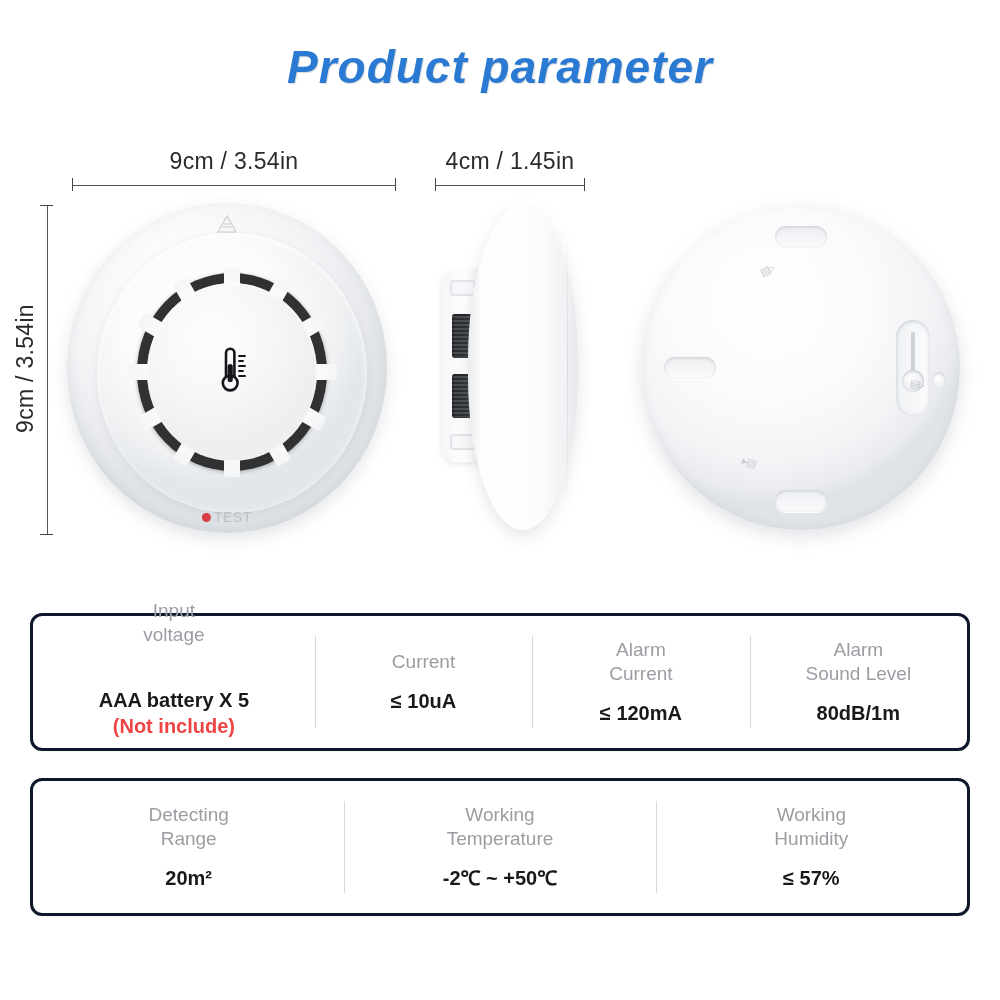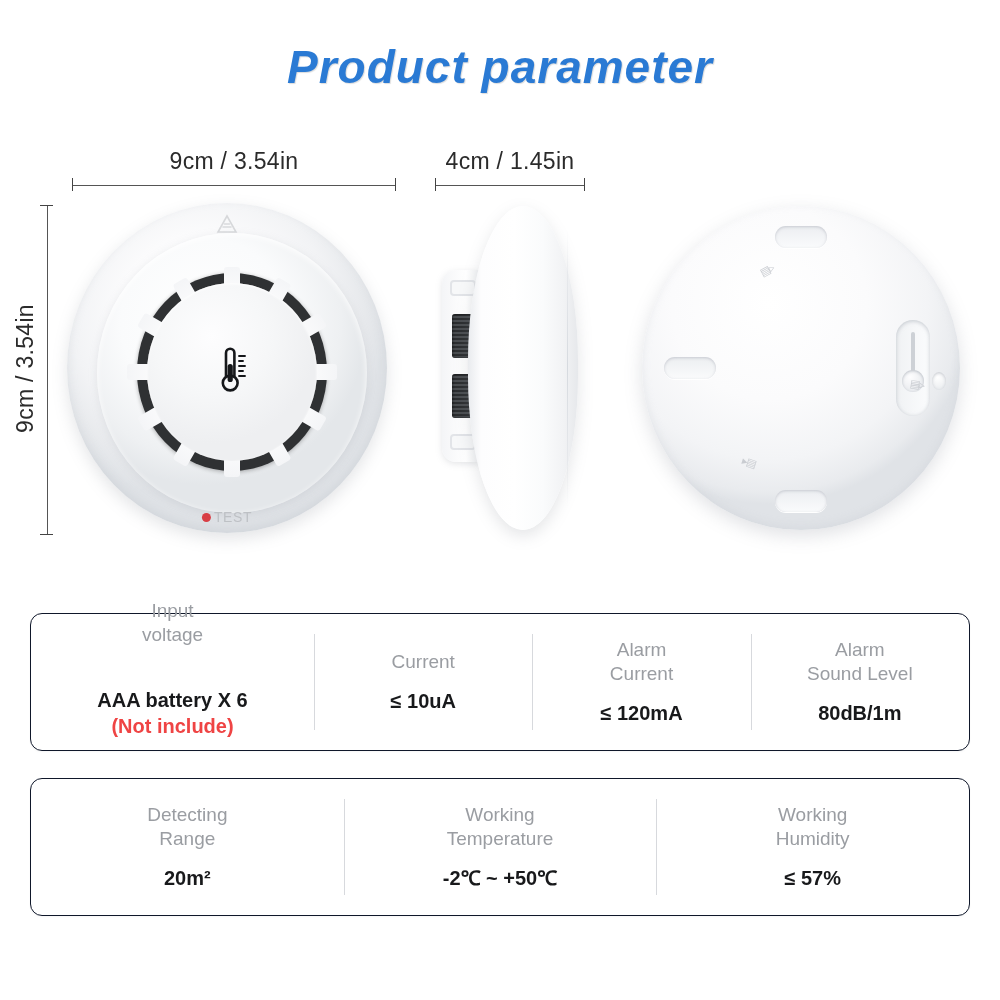--- a/index.html
+++ b/index.html
@@ -265,21 +265,21 @@
   }
   .bv-mark.m1 { left: 118px; top: 58px; transform: rotate(-28deg); }
   .bv-mark.m2 { left: 100px; top: 250px; transform: rotate(18deg); }
   .bv-mark.m3 { right: 36px; top: 172px; transform: rotate(8deg); }
 
   
   .spec-card {
     position: absolute;
     left: 30px;
     width: 940px;
-    border: 1px solid #0f172a;
+    border: 3px solid #0f172a;
     border-radius: 12px;
     background: #ffffff;
     display: flex;
     box-shadow: 0 1px 2px rgba(0,0,0,0.04);
   }
   #spec-card-1 { top: 613px; height: 138px; }
   #spec-card-2 { top: 778px; height: 138px; }
 
   .spec-cell {
     flex: 1 1 0;
@@ -408,21 +408,21 @@
     <div class="bv-mark m2">▸▤</div>
     <div class="bv-mark m3">▤▹</div>
   </div>
 </div>
 
 <div class="spec-card" id="spec-card-1">
   <div class="spec-cell cell-wide">
     <div class="spec-label">Input
 voltage</div>
     <div class="spec-value">
-      <span>AAA battery X 6</span>
+      <span>AAA battery X 5</span>
       <span class="sub-red">(Not include)</span>
     </div>
   </div>
   <div class="spec-cell">
     <div class="spec-label">Current</div>
     <div class="spec-value">≤ 10uA</div>
   </div>
   <div class="spec-cell">
     <div class="spec-label">Alarm
 Current</div>

